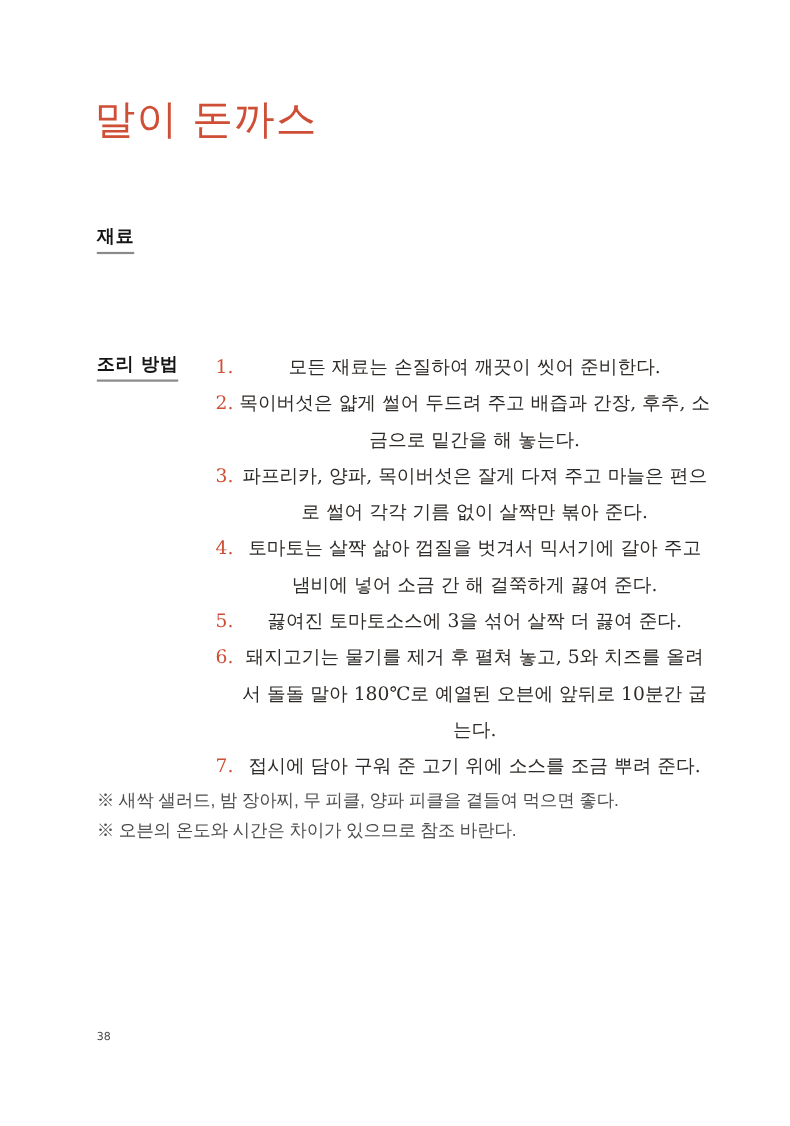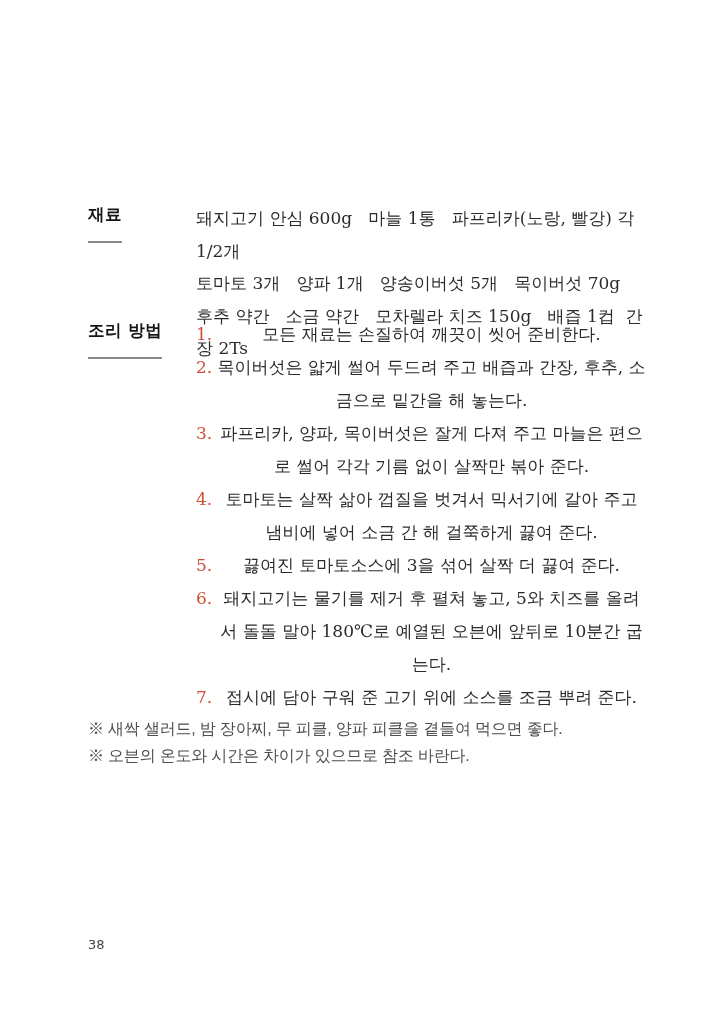--- a/index.html
+++ b/index.html
@@ -41,21 +41,21 @@
     padding-top: 2px;
   }
   .section-label {
     display: inline-block;
     font-family: "DejaVu Sans", "Liberation Sans", sans-serif;
     font-weight: 700;
     font-size: 16.5px;
     color: #151515;
     letter-spacing: 0.5px;
     border-bottom: 2px solid #8a8a8a;
-    padding-bottom: 15px;
+    padding-bottom: 3px;
   }
   .content-col {
     width: 452px;
     flex: none;
   }
   .ing-line {
     margin: 0;
     font-size: 17px;
     line-height: 32.5px;
     white-space: pre-wrap;
@@ -88,38 +88,34 @@
   .notes p {
     margin: 0 0 10px 0;
     line-height: 17px;
     letter-spacing: -0.2px;
   }
   .page-number {
     position: absolute;
     left: 88px;
     top: 937px;
     font-family: "DejaVu Sans", "Liberation Sans", sans-serif;
-    font-size: 13px;
+    font-size: 10px;
     color: #444444;
   }
 </style>
 </head>
 <body>
 
 <div class="page">
 
+  <h1 class="title">말이 돈까스</h1>
 
   <section class="row row-ingredients">
     <div class="label-col">
       <span class="section-label">재료</span>
-    </div>
-    <div class="content-col">
-      <p class="ing-line">돼지고기 안심 600g   마늘 1통   파프리카(노랑, 빨강) 각 1/2개</p>
-      <p class="ing-line">토마토 3개   양파 1개   양송이버섯 5개   목이버섯 70g</p>
-      <p class="ing-line">후추 약간   소금 약간   모차렐라 치즈 150g   배즙 1컵  간장 2Ts</p>
     </div>
   </section>
 
   <section class="row row-method">
     <div class="label-col">
       <span class="section-label">조리 방법</span>
     </div>
     <div class="content-col">
       <div class="step">
         <span class="step-num">1.</span>

